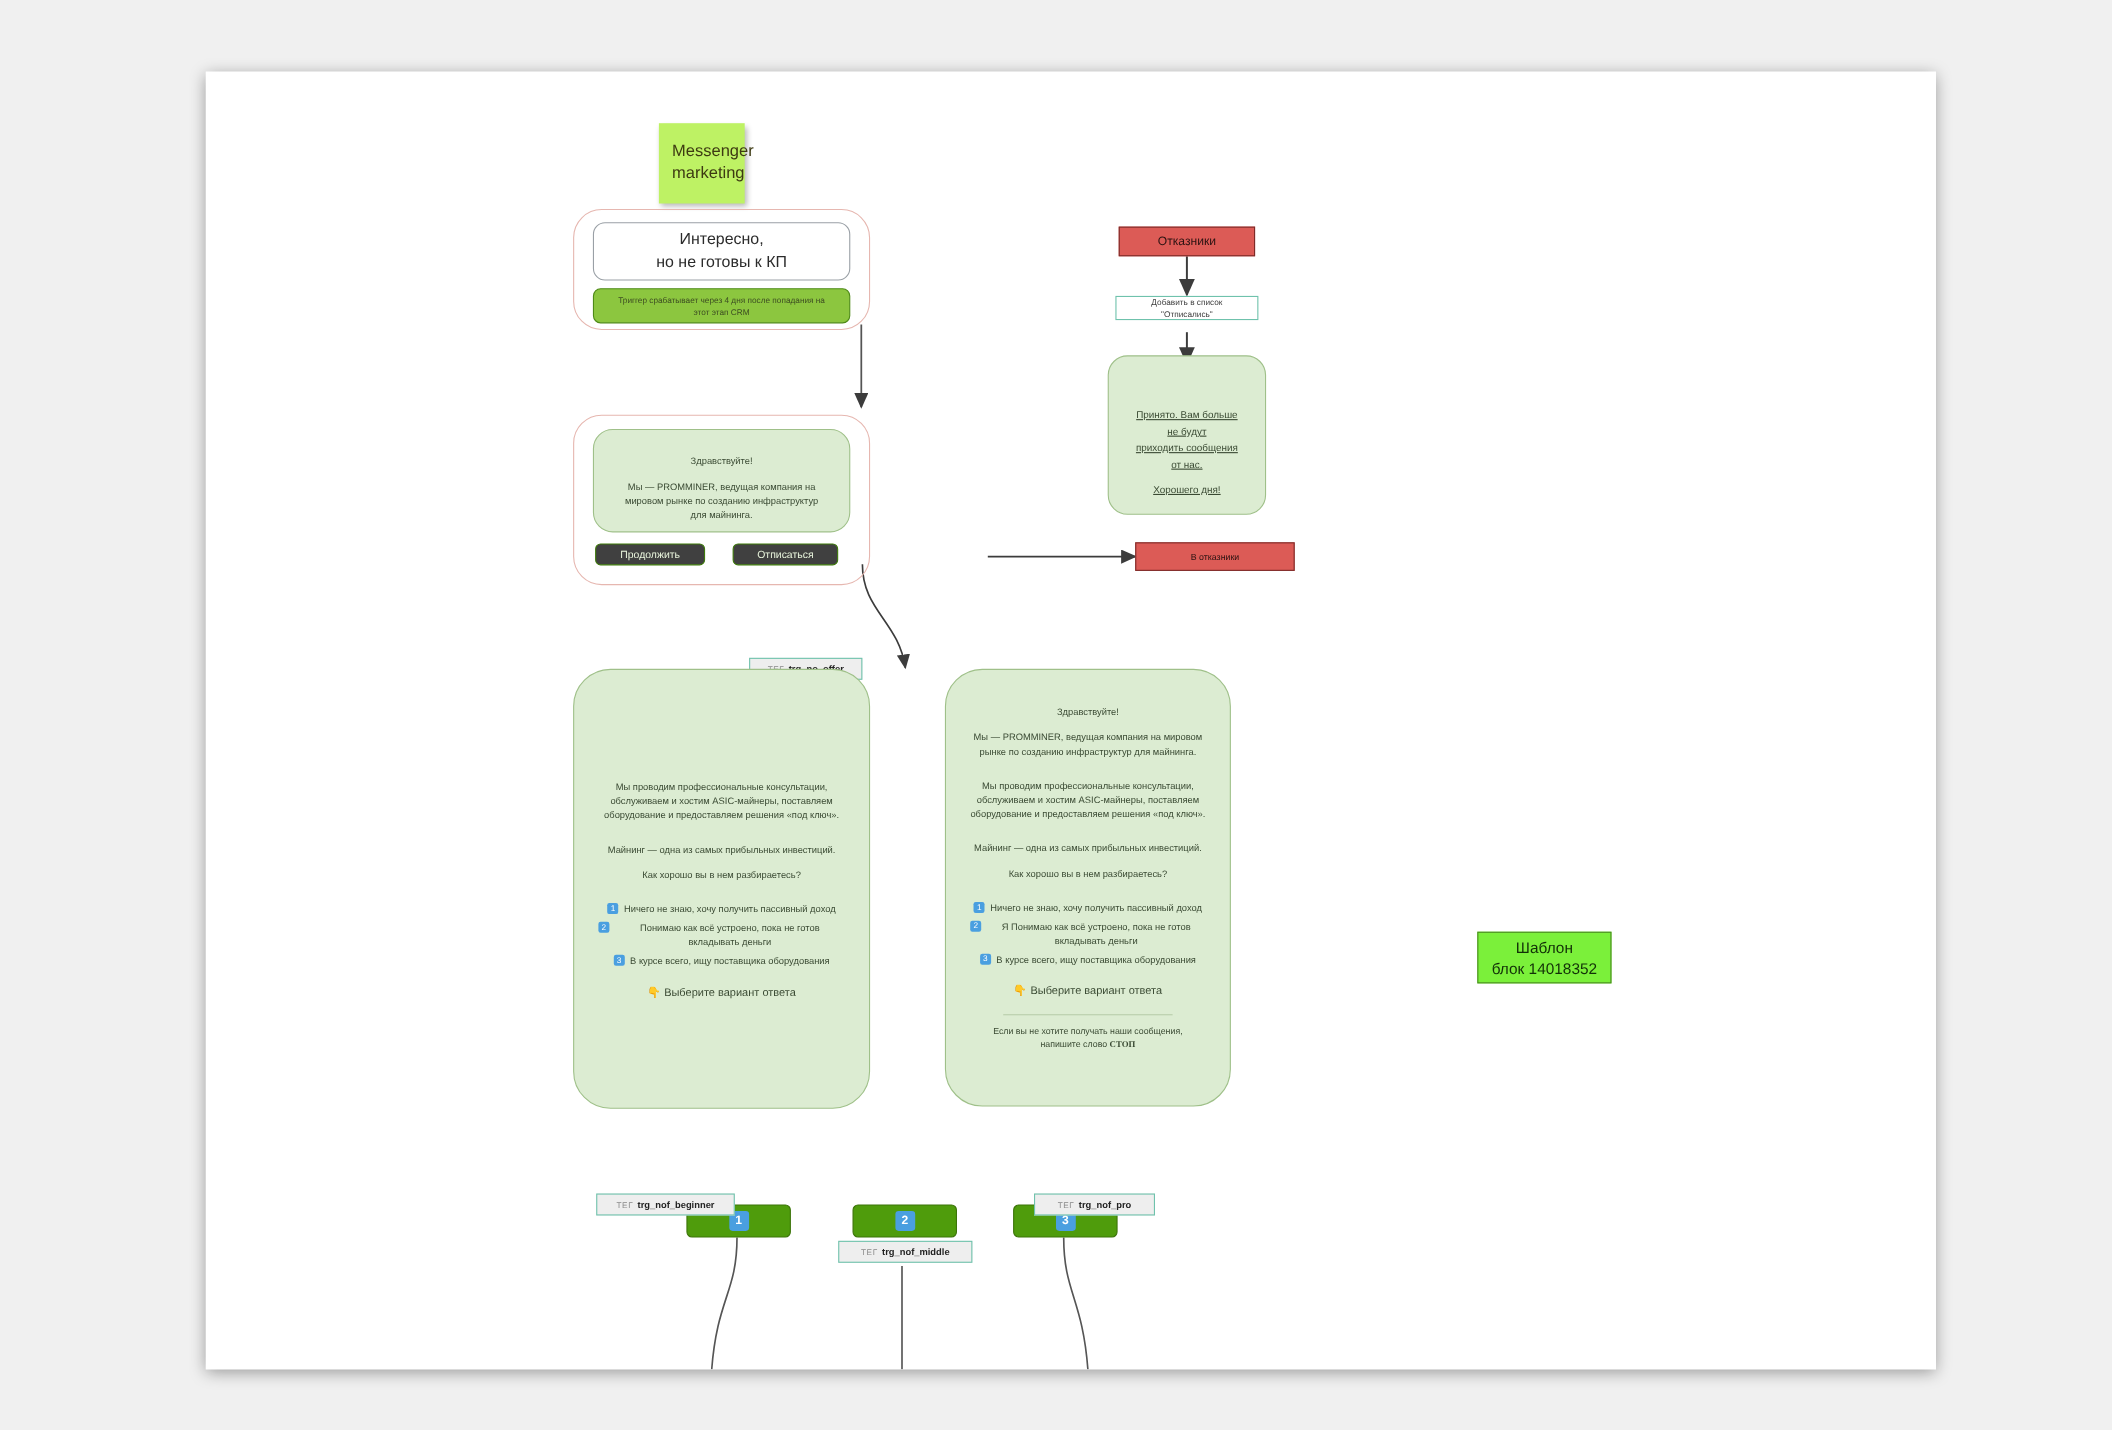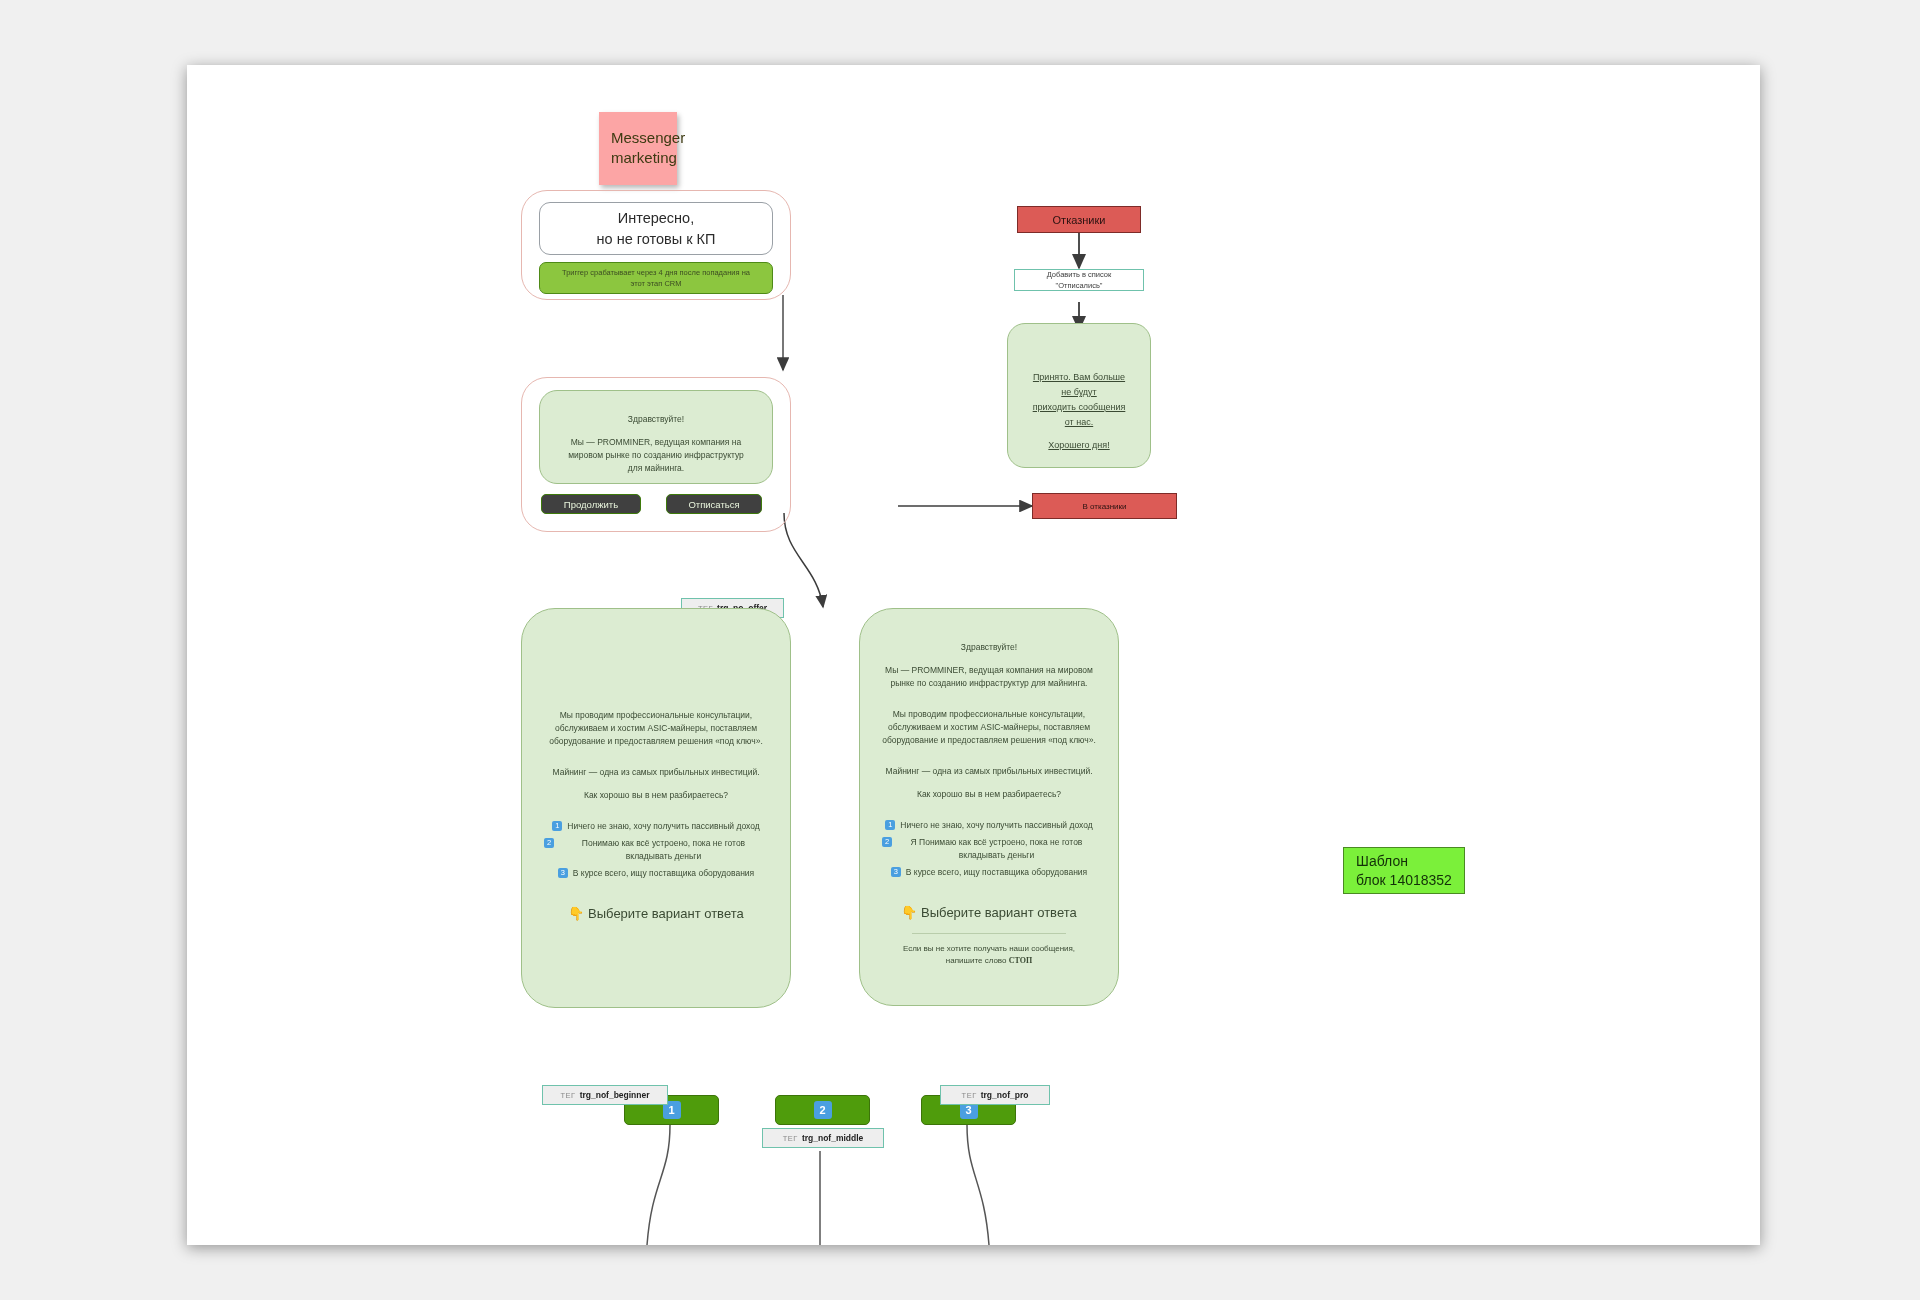--- a/index.html
+++ b/index.html
@@ -14,21 +14,21 @@
     left: 187px; top: 65px;
     width: 1573px; height: 1180px;
     background: #ffffff;
     box-shadow: 0 3px 14px rgba(0,0,0,0.38);
     overflow: hidden;
   }
   .node { position: absolute; box-sizing: border-box; }
 
   
   .sticky {
-    background: #fca5a5;
+    background: #bef264;
     color: #3d3a12;
     font-size: 15px;
     line-height: 20px;
     padding: 16px 10px 0 12px;
     box-shadow: 2px 3px 5px rgba(0,0,0,0.28);
   }
 
   
   .group-frame {
     border: 1.3px solid #e6b7b0;
@@ -74,21 +74,21 @@
   }
   .opt-num {
     flex: 0 0 auto;
     width: 10px; height: 10px;
     background: #4a9fe0; color: #fff;
     font-size: 7.5px; line-height: 10px;
     text-align: center; border-radius: 2px;
     margin-top: 1px;
   }
   .opt-txt { flex: 0 1 auto; }
-  .choose { margin-top: 27px; font-size: 13px; }
+  .choose { margin-top: 16px; font-size: 10px; }
   .choose .hand { color: #e8a33d; }
   .hr-sep { border-top: 1px solid #b9cdab; margin: 14px 30px 9px 30px; }
   .stop-note { font-size: 8px; line-height: 12px; }
   .stop-note b { font-weight: bold; font-family: Liberation Serif, serif; }
 
   
   .strip-green {
     background: #8cc63f;
     border: 1.4px solid #4e8a17;
     border-radius: 7px;
@@ -160,20 +160,21 @@
   .tag-chip .tagname { font-weight: bold; color: #222; }
 
   
   .tpl-label {
     background: #7bf03a;
     border: 1.3px solid #4a8a22;
     color: #123008;
     font-size: 14px;
     line-height: 19px;
     display: flex; align-items: center; justify-content: center;
+    text-align: center;
   }
 
   svg.links {
     position: absolute; left: 0; top: 0;
     width: 1573px; height: 1180px;
     pointer-events: none;
   }
 </style>
 </head>
 <body>

